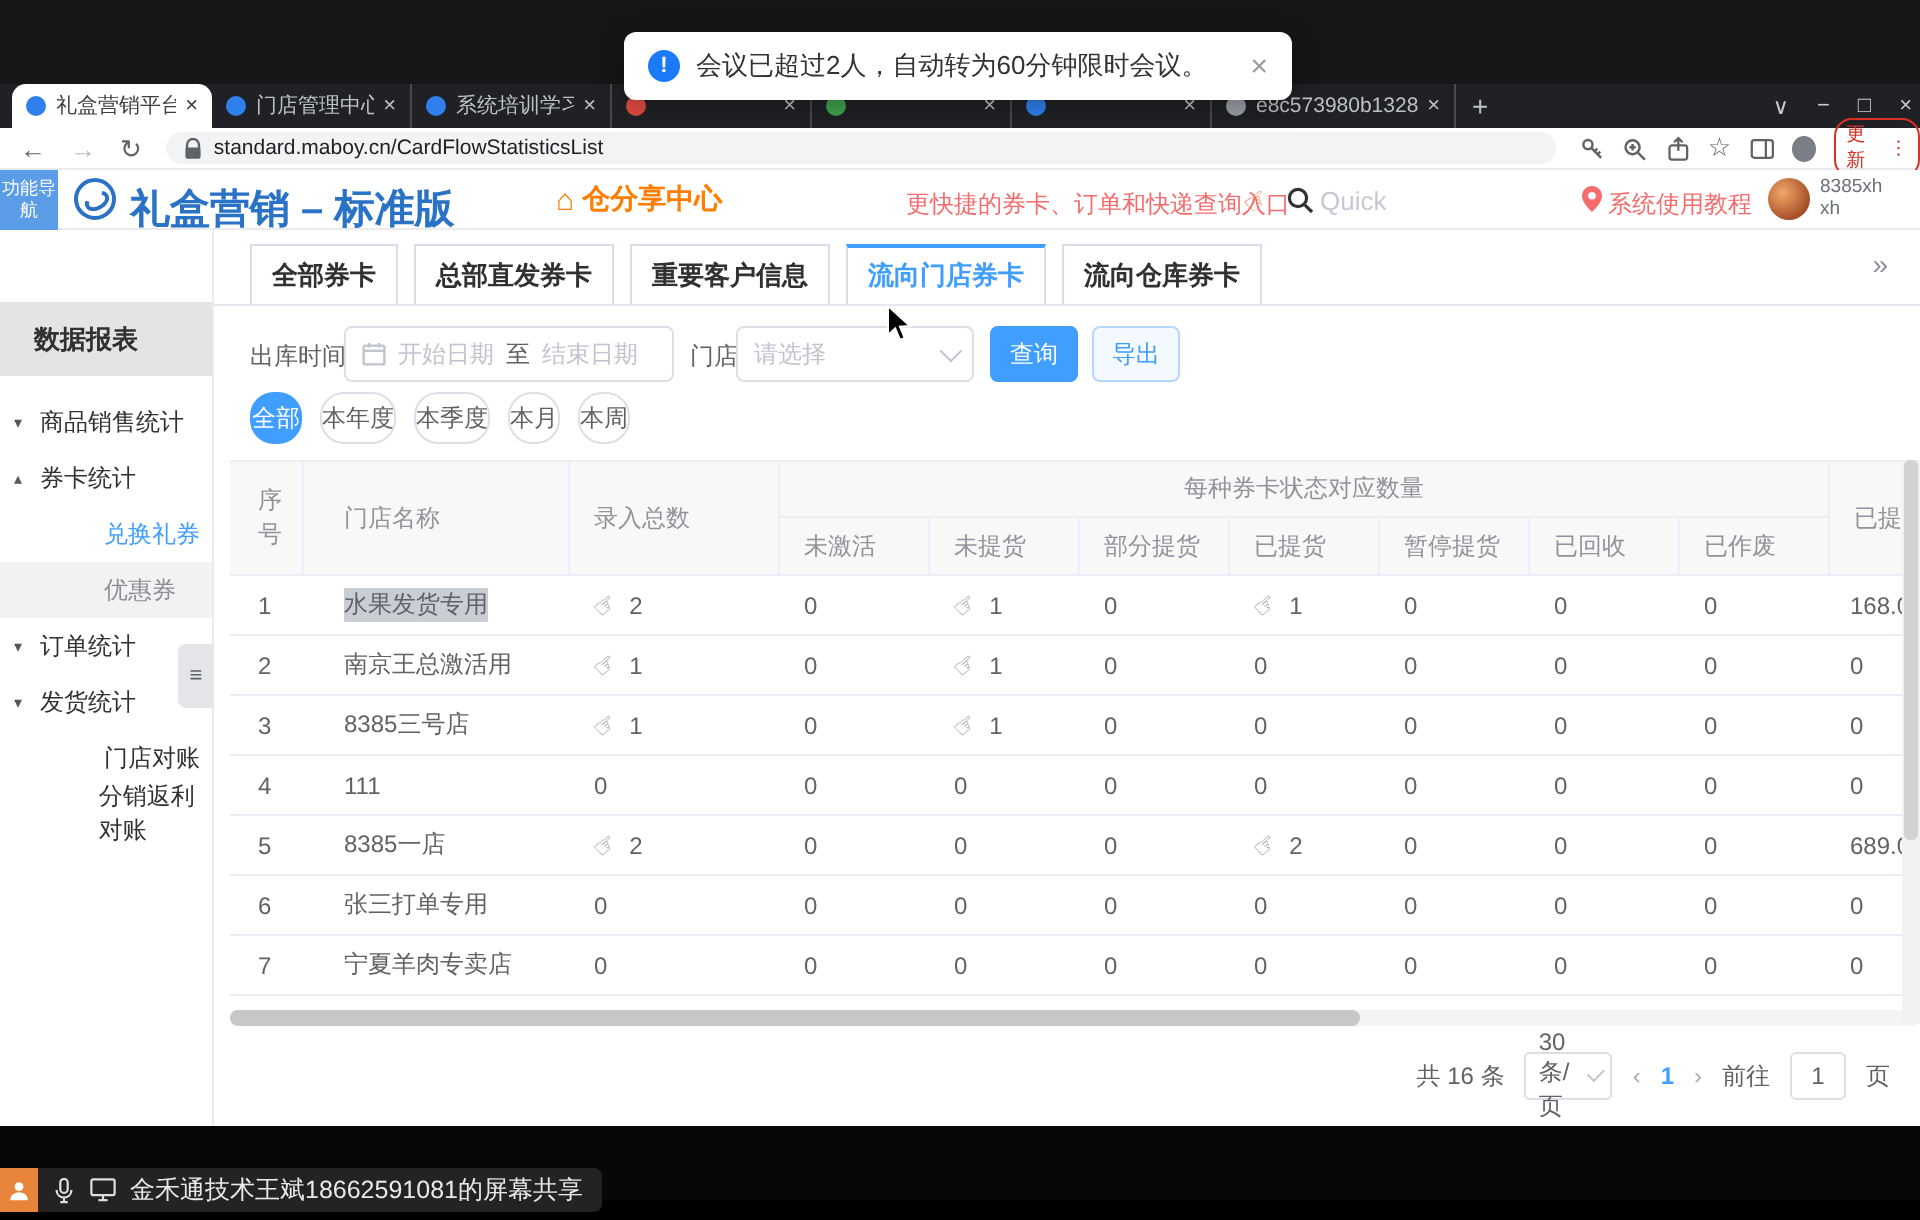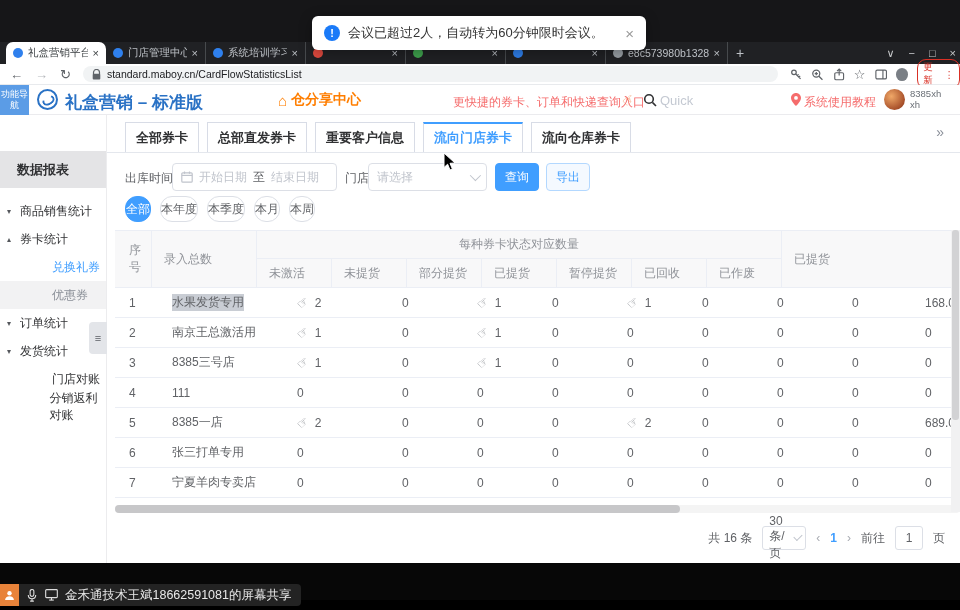--- a/index.html
+++ b/index.html
@@ -20,21 +20,21 @@
   .navbtns .fwd{color:#b6b9bd;}
   .urlpill{margin-left:12px;width:715px;height:16px;background:#f1f3f4;border-radius:8px;display:flex;align-items:center;padding:0 9px;gap:6px;box-sizing:border-box;}
   .urltext{font-size:10.5px;color:#202124;white-space:nowrap;}
   .tb-icons{display:flex;align-items:center;gap:9px;margin-left:12px;color:#5f6368;}
   .update-pill{border:1px solid #d93025;color:#d93025;border-radius:9px;font-size:9.5px;padding:1px 5px;display:flex;gap:4px;align-items:center;}
   
   .appheader{position:absolute;left:0;top:85px;width:960px;height:30px;background:#fff;border-bottom:1px solid #ebebee;box-sizing:border-box;}
   .fn-nav{position:absolute;left:0;top:0;width:29px;height:30px;background:#5b9ce6;color:#fff;font-size:9px;line-height:1.25;display:flex;align-items:center;justify-content:center;text-align:center;}
   .logo{position:absolute;left:37px;top:4px;width:21px;height:21px;border-radius:50%;border:2.5px solid #2a72c5;box-sizing:border-box;background:#fff;}
   .logo:after{content:"";position:absolute;left:3px;top:5px;width:9px;height:5px;border-radius:50%;border:2px solid #2a72c5;border-top-color:transparent;transform:rotate(-30deg);}
-  .brand{position:absolute;left:65px;top:6px;font-size:17px;font-weight:bold;color:#2a72c5;white-space:nowrap;}
+  .brand{position:absolute;left:65px;top:6px;font-size:20px;font-weight:bold;color:#2a72c5;white-space:nowrap;}
   .share-center{position:absolute;left:278px;top:6px;font-size:14px;font-weight:bold;color:#ff7e00;display:flex;gap:4px;align-items:center;}
   .share-center .house{font-size:15px;font-weight:normal;}
   .quick-tip{position:absolute;left:453px;top:9px;font-size:12px;color:#f56c6c;white-space:nowrap;}
   .hand-orange{position:absolute;left:622px;top:7px;color:#f07b3f;font-size:14px;display:inline-block;transform:rotate(-40deg);}
   .hd-mag{position:absolute;left:643px;top:8px;}
   .quick-label{position:absolute;left:660px;top:8px;font-size:13px;color:#c4c9d2;}
   .hd-pin{position:absolute;left:791px;top:8px;}
   .tutorial{position:absolute;left:804px;top:9px;font-size:12px;color:#f56c6c;}
   .avatar{position:absolute;left:884px;top:4px;width:21px;height:21px;border-radius:50%;
           background:radial-gradient(circle at 35% 35%,#f0a868,#a8502a 70%,#6e2f14);}
@@ -312,20 +312,21 @@
         <div class="qbtn active">全部</div>
         <div class="qbtn">本年度</div>
         <div class="qbtn">本季度</div>
         <div class="qbtn">本月</div>
         <div class="qbtn">本周</div>
       </div>
 
     <div class="tablewrap">
       <div class="thead">
         <div class="hcell hc-no">序号</div>
+        <div class="hcell hc-store">门店名称</div>
         <div class="hcell hc-total">录入总数</div>
         <div class="hgroup">
           <div class="hgroup-top">每种券卡状态对应数量</div>
           <div class="hgroup-bottom" id="status-cols">
               <div class="hsub">未激活</div>
               <div class="hsub">未提货</div>
               <div class="hsub">部分提货</div>
               <div class="hsub">已提货</div>
               <div class="hsub">暂停提货</div>
               <div class="hsub">已回收</div>

